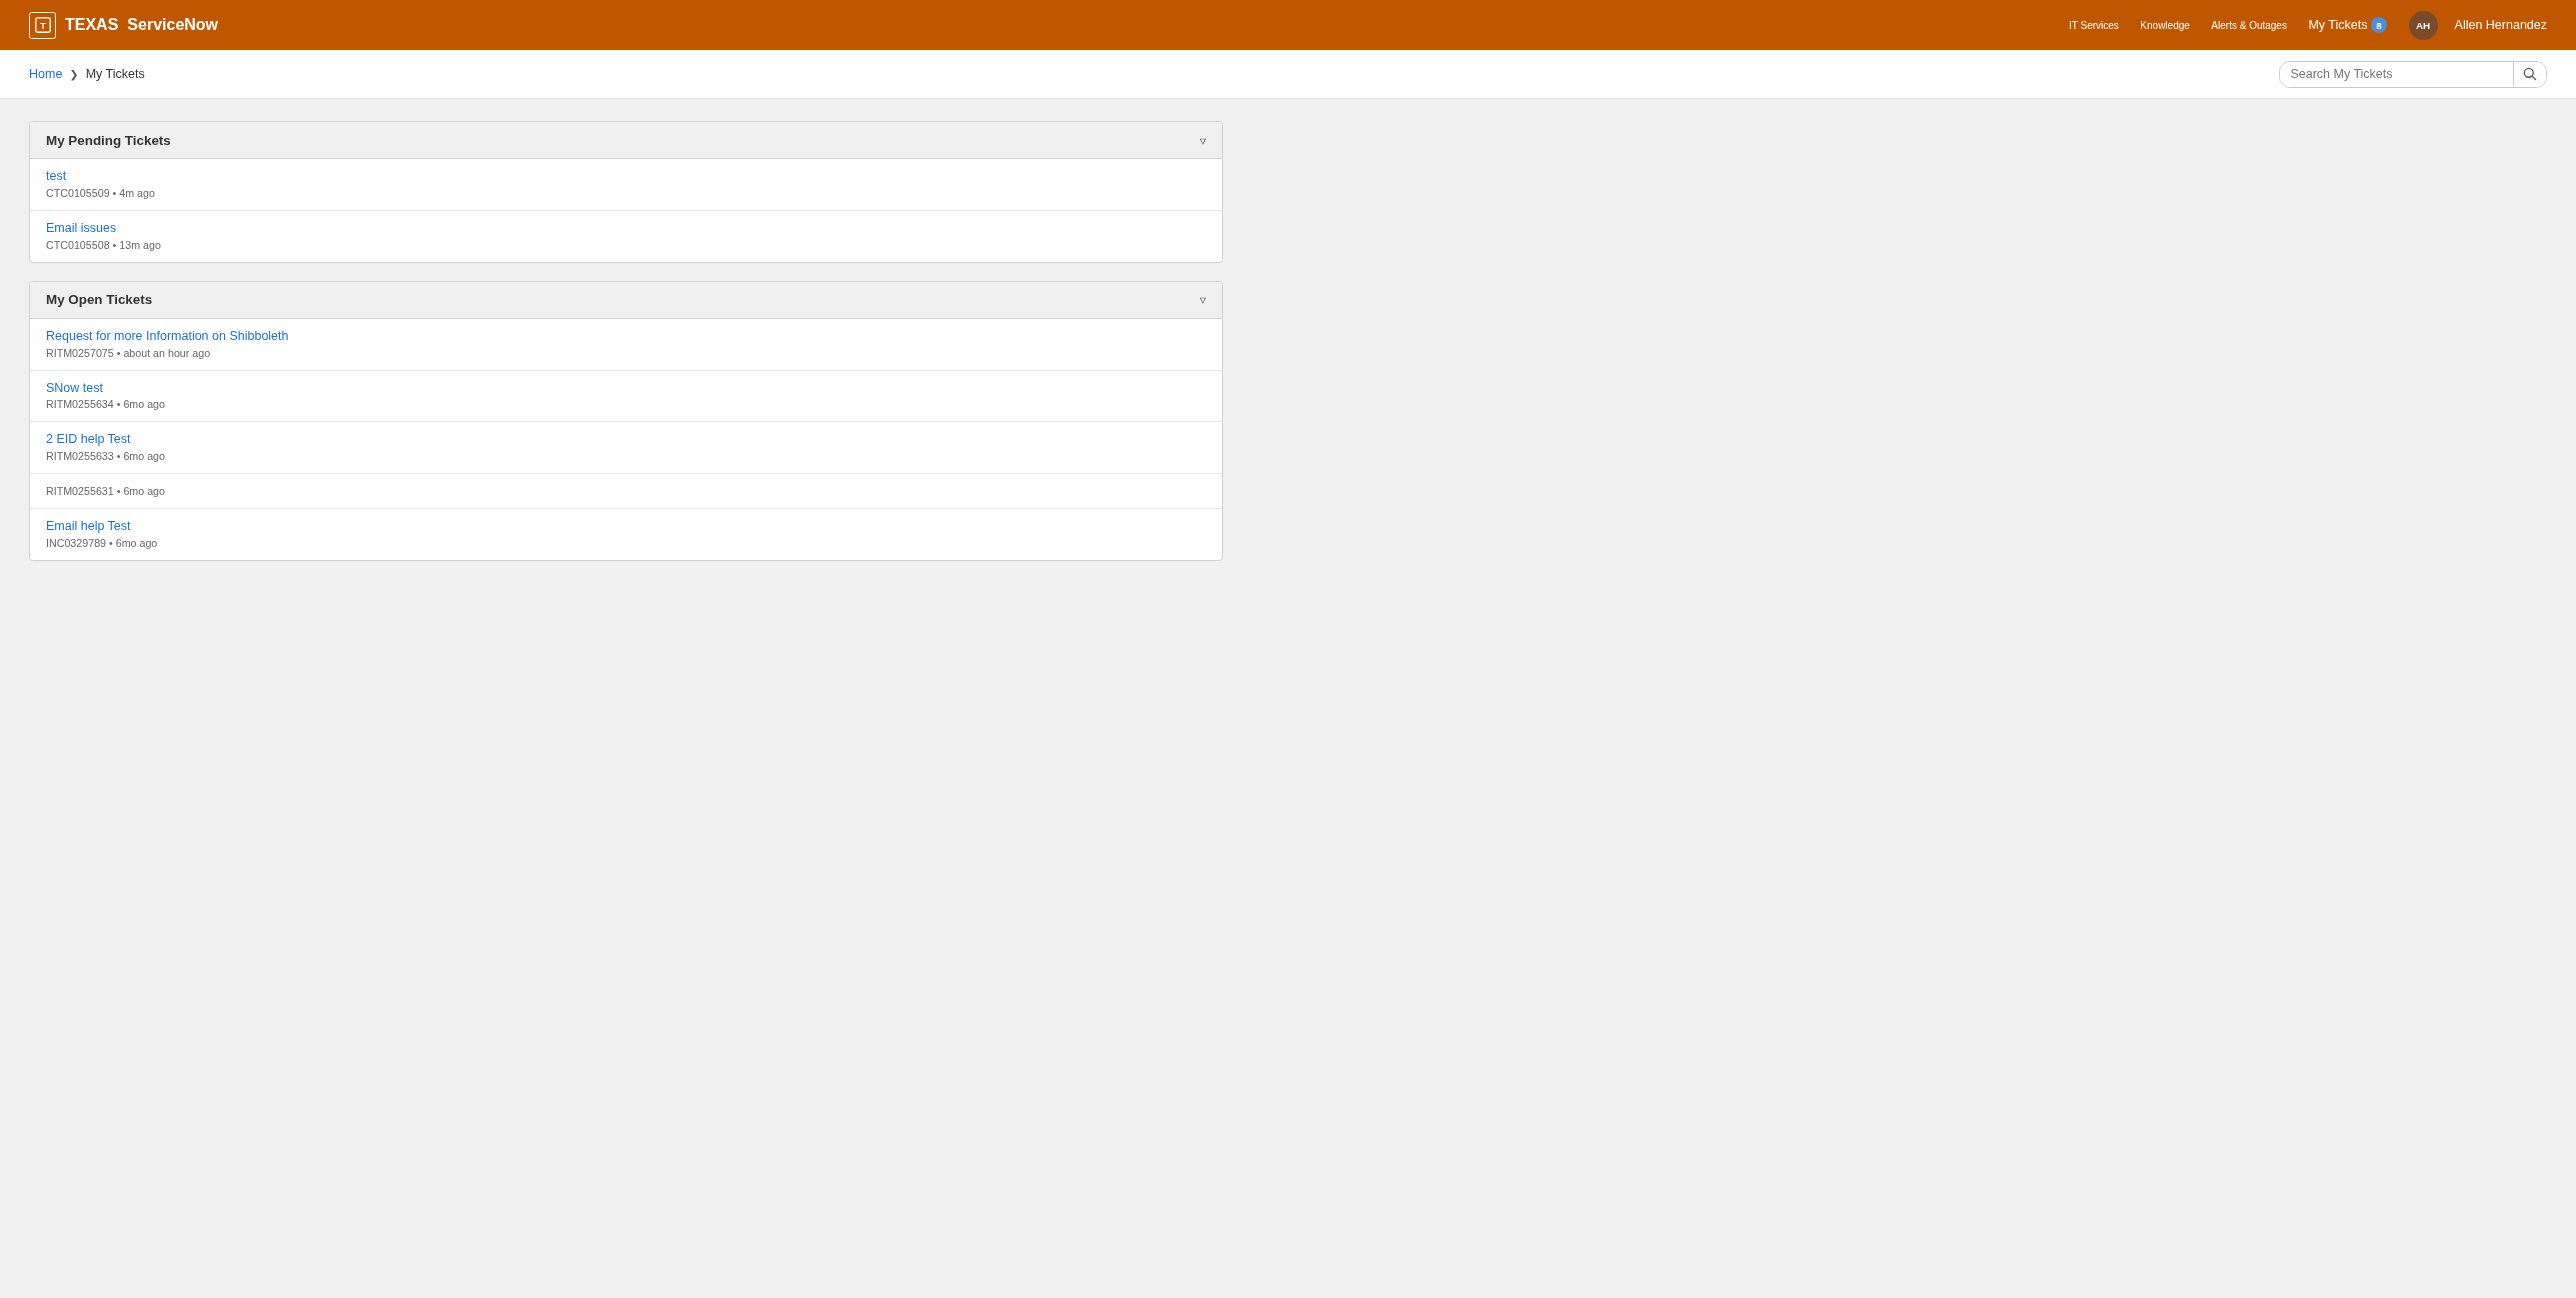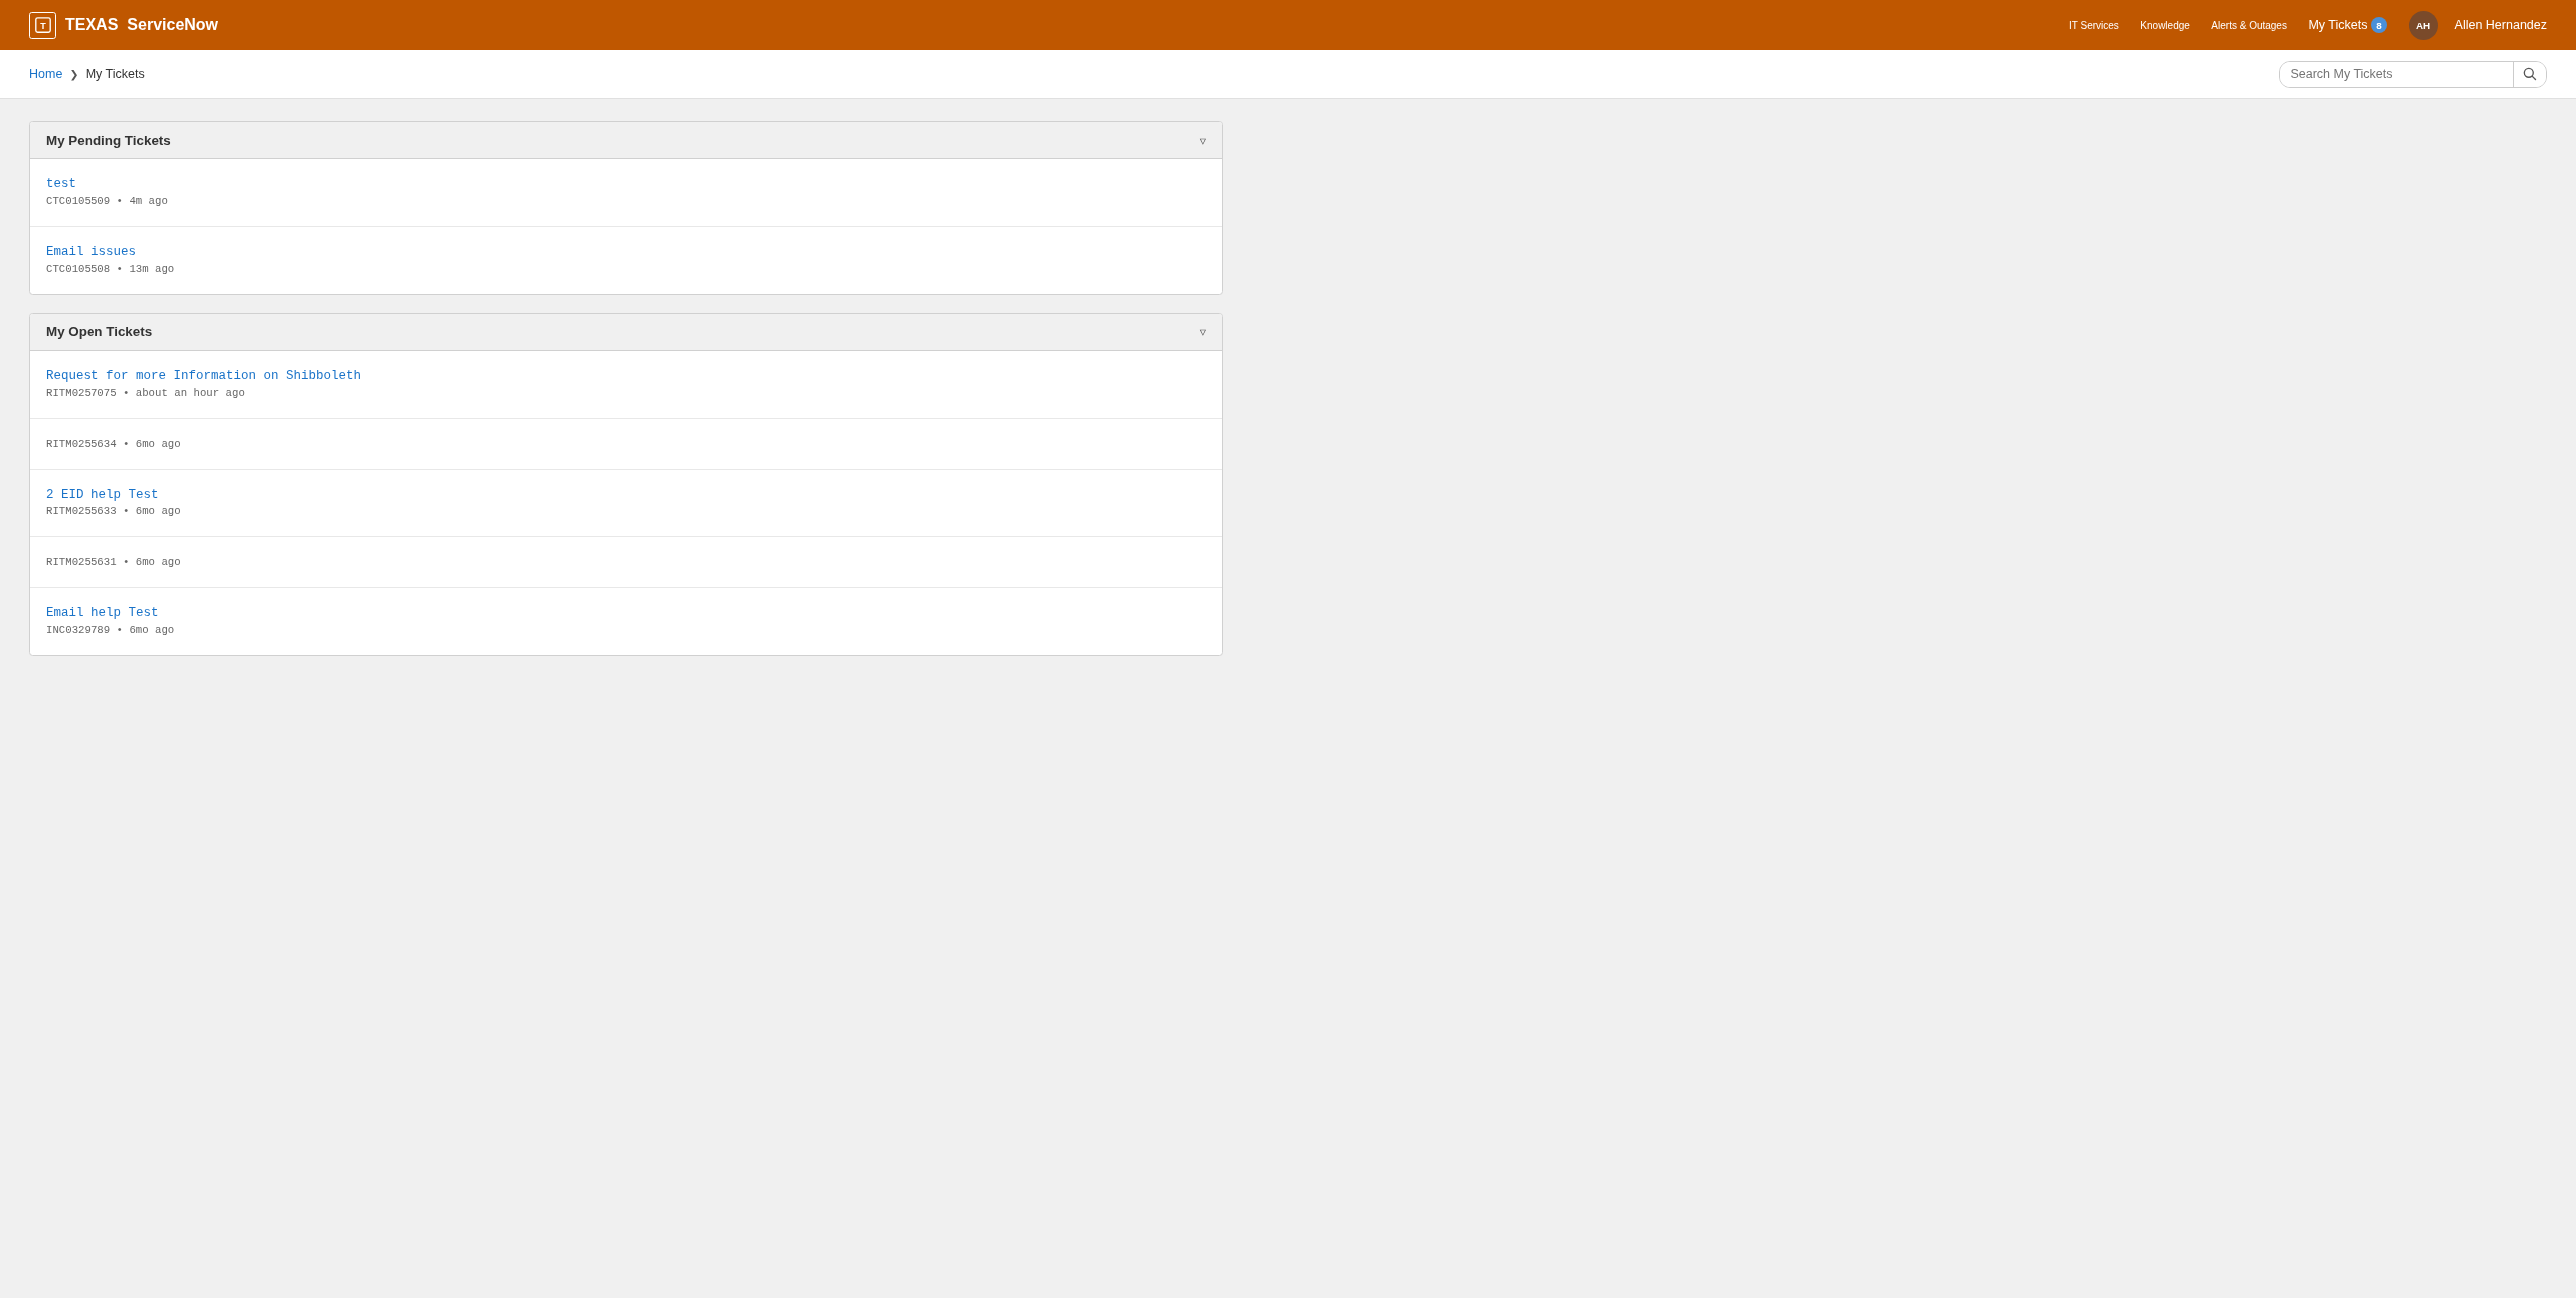--- a/index.html
+++ b/index.html
@@ -163,24 +163,23 @@
       font-weight: 600;
       color: #333;
     }
     .filter-icon {
       color: #555;
       font-size: 12.5px;
       cursor: pointer;
     }
 
     .ticket-item {
-      padding: 18px 16px;
+      padding: 10px 16px;
       border-bottom: 0.9px solid #e8e8e8;
       cursor: pointer;
-      font-family: Liberation Mono, monospace;
     }
     .ticket-item:last-child { border-bottom: none; }
     .ticket-title {
       color: #1a73c8;
       font-size: 12.5px;
       text-decoration: none;
       display: block;
       margin-bottom: 2.7px;
     }
     .ticket-meta {
@@ -257,20 +256,21 @@
     <div class="section-header">
       <span class="section-title">My Open Tickets</span>
       <span class="filter-icon">▿</span>
     </div>
     <div id="open-list">
         <div class="ticket-item">
       <a class="ticket-title">Request for more Information on Shibboleth</a>
       <span class="ticket-meta">RITM0257075 • about an hour ago</span>
     </div>
         <div class="ticket-item">
+      <a class="ticket-title">SNow test</a>
       <span class="ticket-meta">RITM0255634 • 6mo ago</span>
     </div>
         <div class="ticket-item">
       <a class="ticket-title">2 EID help Test</a>
       <span class="ticket-meta">RITM0255633 • 6mo ago</span>
     </div>
         <div class="ticket-item">
       <span class="ticket-meta">RITM0255631 • 6mo ago</span>
     </div>
         <div class="ticket-item">

